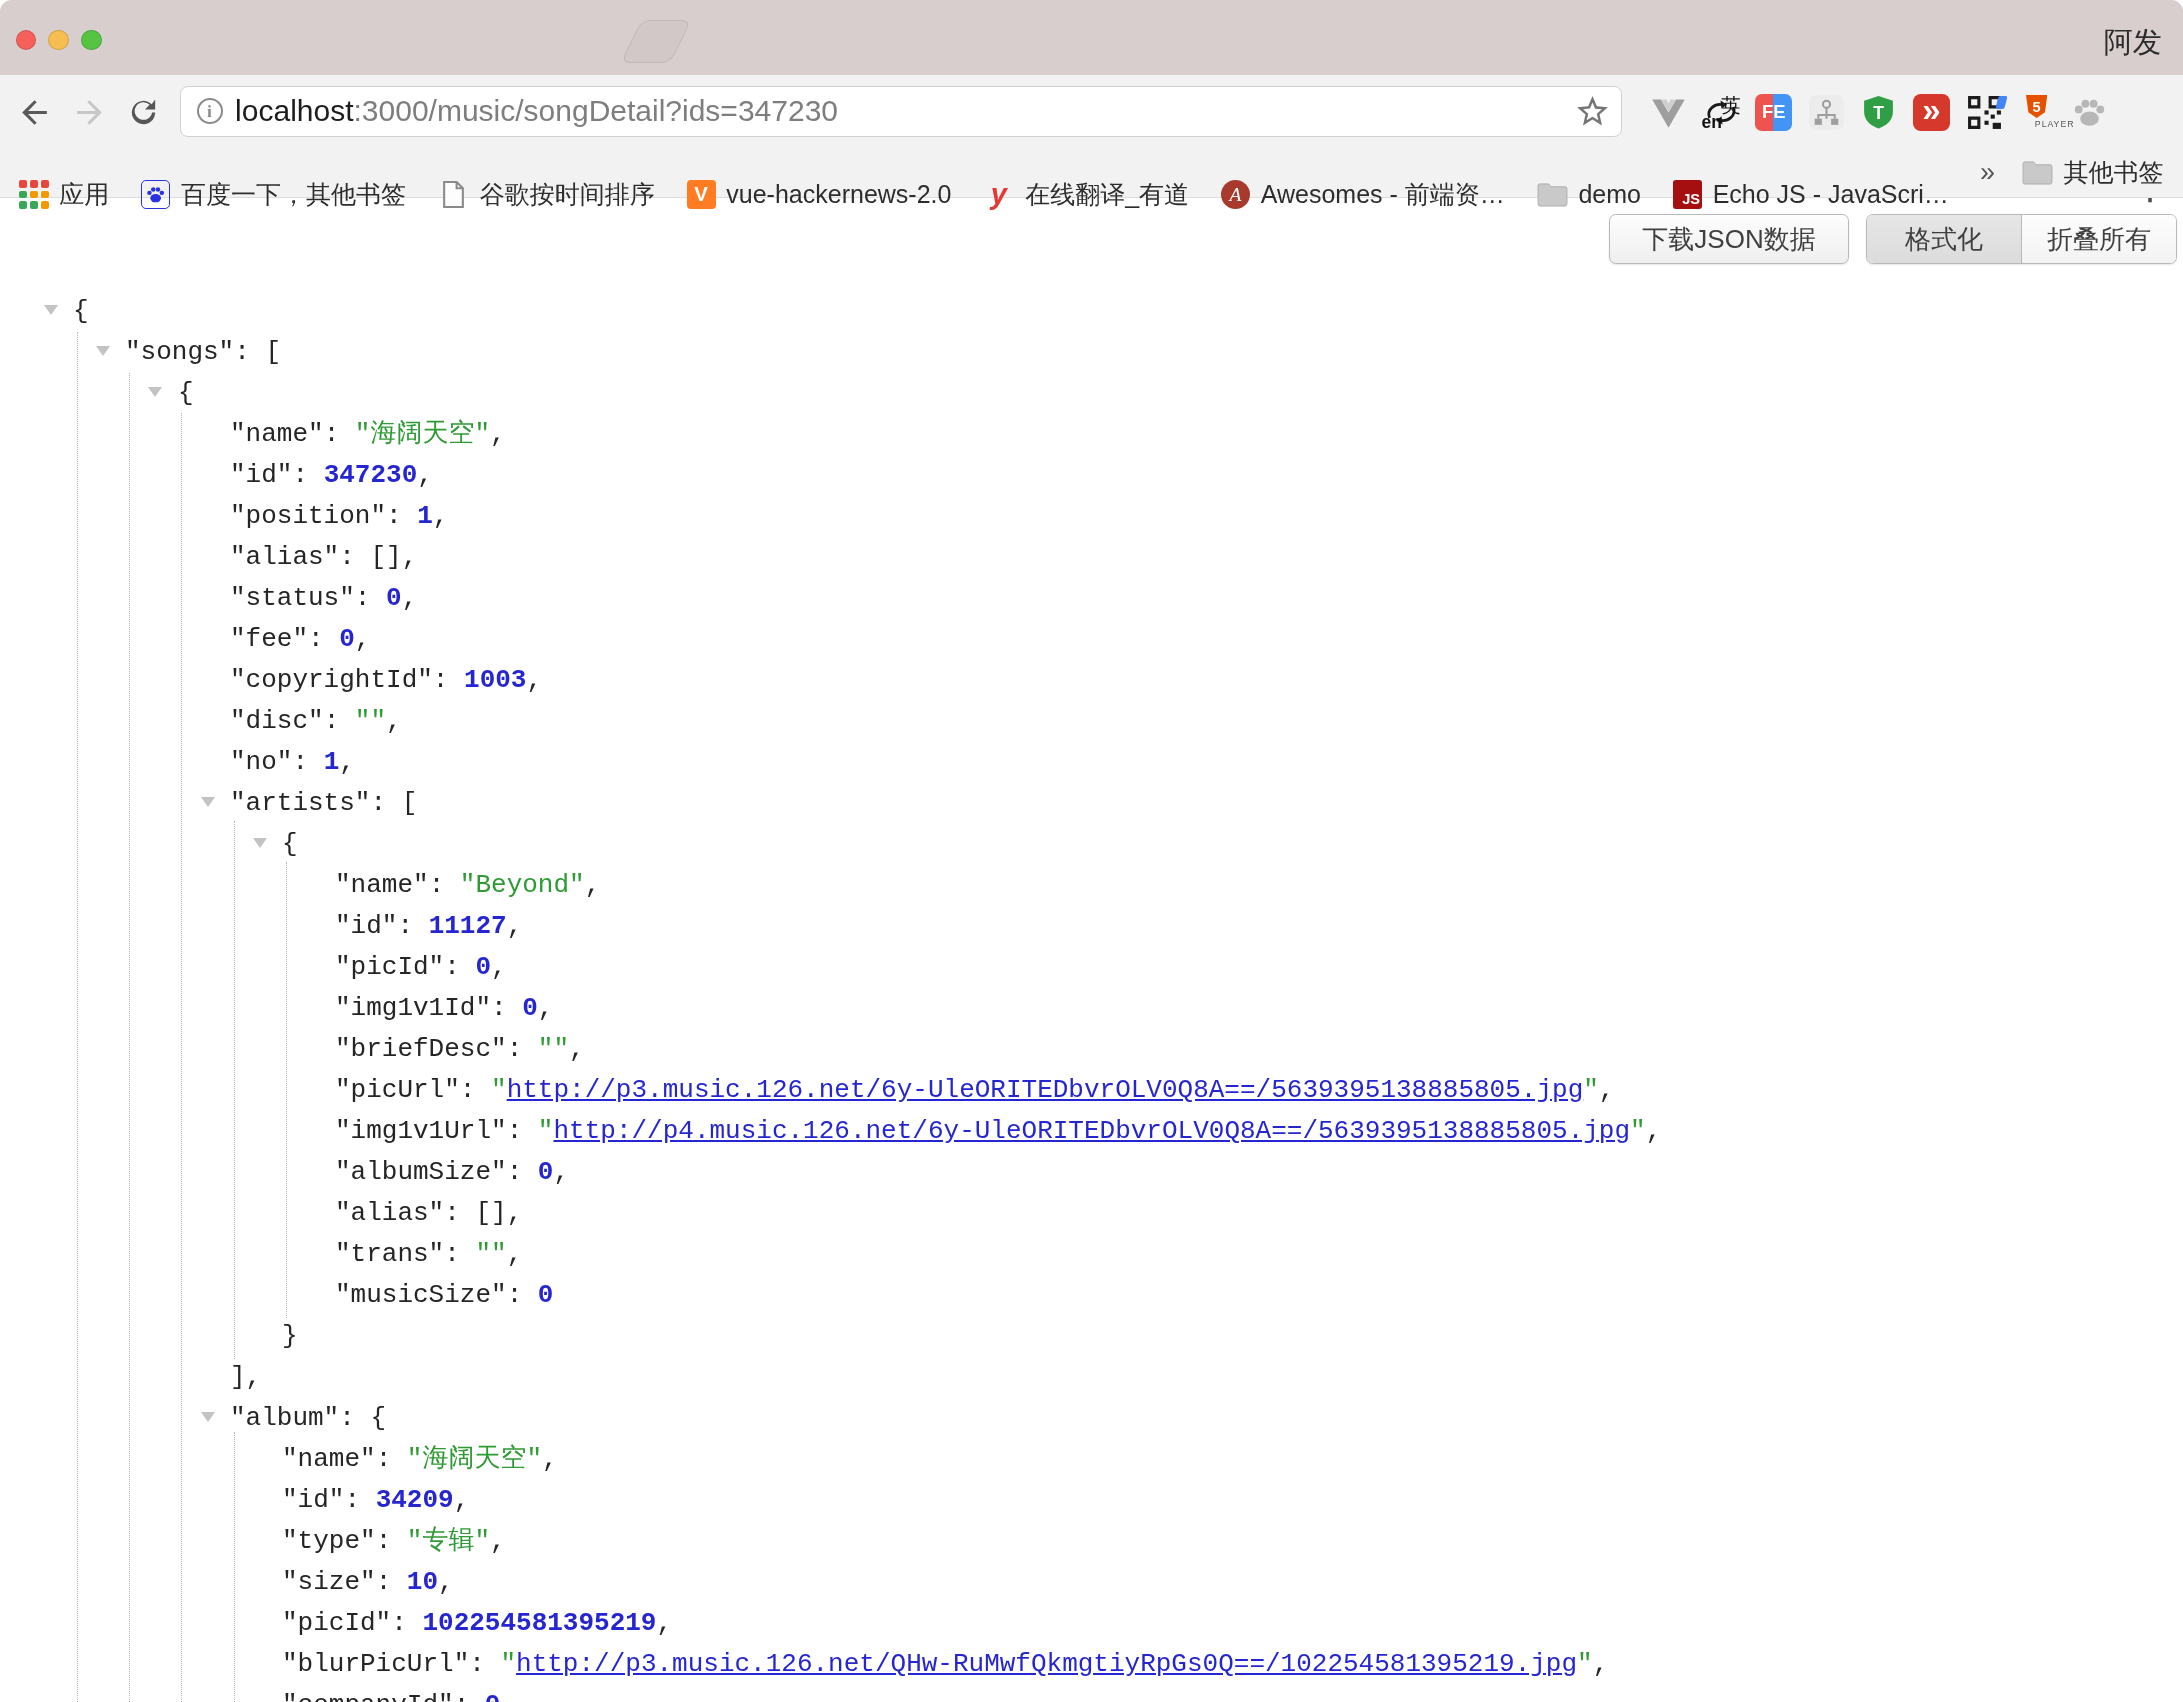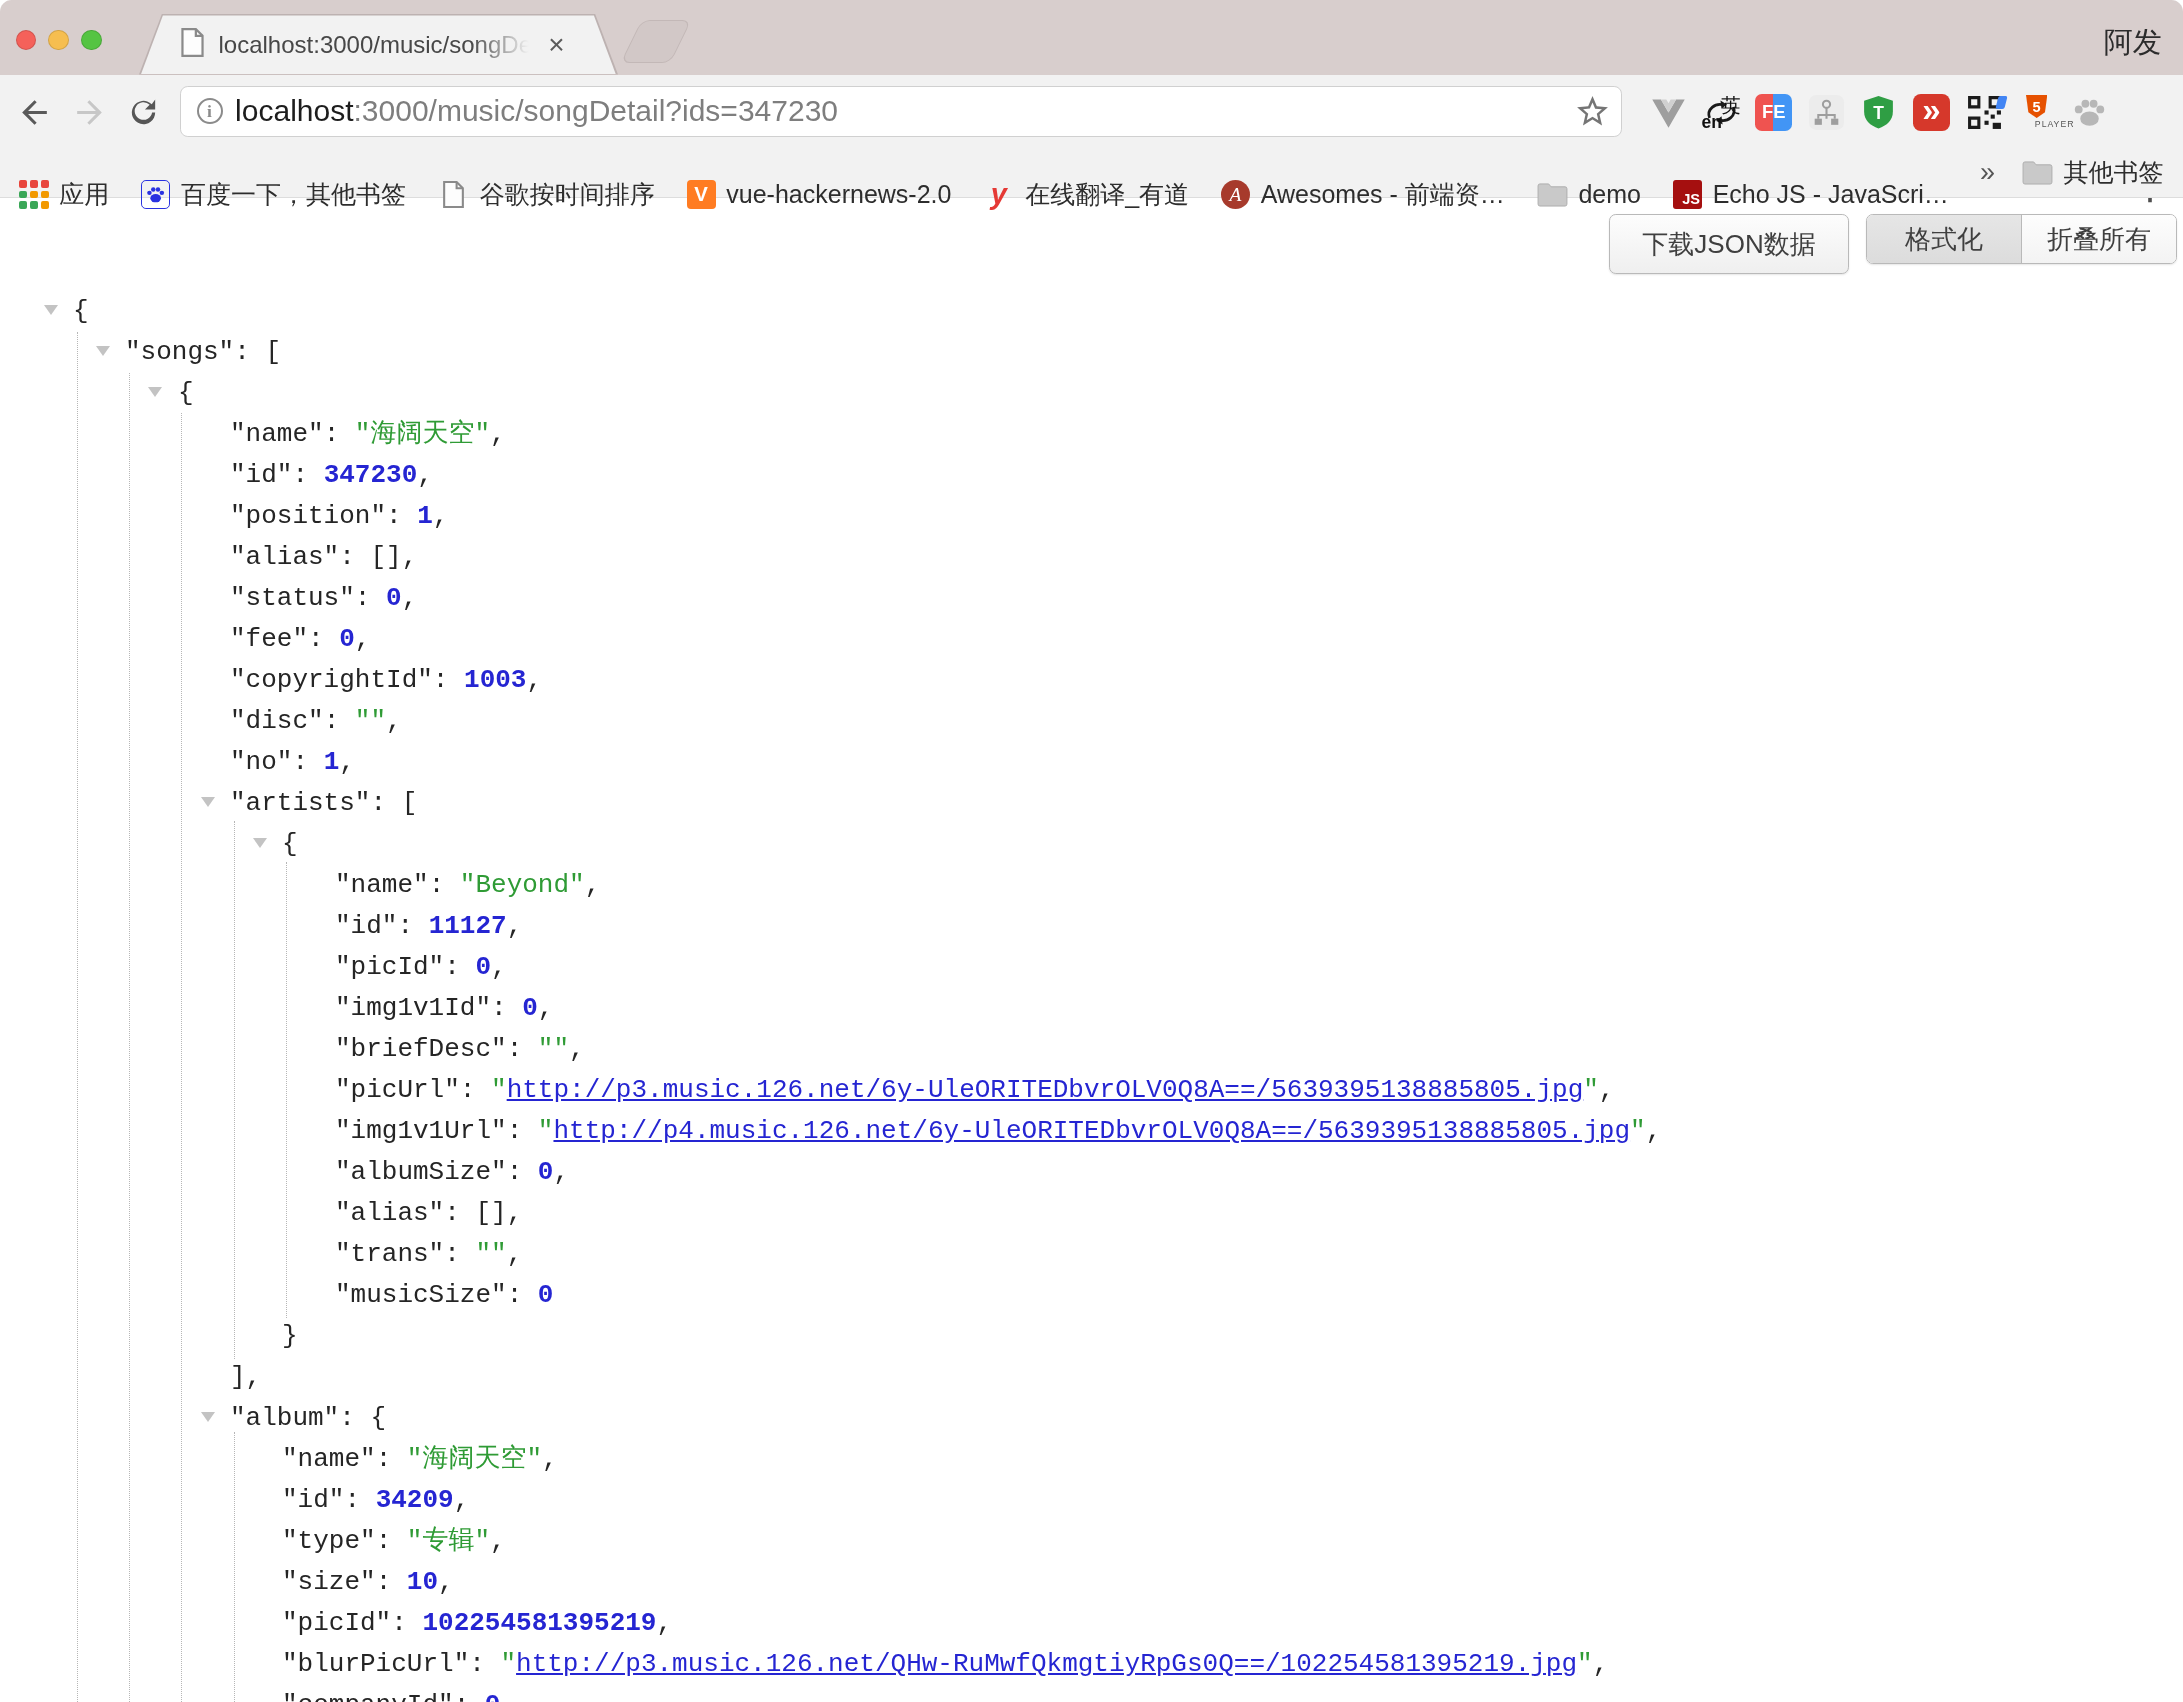--- a/index.html
+++ b/index.html
@@ -69,21 +69,21 @@
   .fav-apps i{width:7.8px;height:7.8px;border-radius:1.9px;display:block;}
   .fav-baidu{border:1.9px solid #2932e1;border-radius:4.9px;width:29px;height:29px;}
   .fav-vue{background:#ff7c22;border-radius:3.9px;color:#fff;font-weight:bold;font-size:20.4px;width:29px;height:29px;}
   .fav-youdao{color:#e53935;font-weight:bold;font-size:29px;font-style:italic;}
   .fav-awesomes{background:#a73a2c;border-radius:50%;color:#fff;font-size:19.4px;font-style:italic;
           font-family:"Liberation Serif",serif;width:29px;height:29px;}
   .fav-echojs{background:#a50f0f;border-radius:2.9px;color:#fff;font-weight:bold;font-size:14.6px;
           width:29px;height:29px;align-items:flex-end;justify-content:flex-end;padding:1.9px;}
 
   
-  .btn-download{position:absolute;left:1609px;top:214px;width:240px;height:60px;
+  .btn-download{position:absolute;left:1609px;top:214px;width:240px;height:50px;
           border:1.9px solid #b9b9b9;border-radius:6.8px;background:linear-gradient(#fdfdfd,#efefef);
           box-shadow:0 1px 1.9px rgba(0,0,0,.10);font-size:26px;color:#3f3f3f;
           display:flex;align-items:center;justify-content:center;box-sizing:border-box;}
   .seg{position:absolute;left:1866px;top:214px;width:311px;height:50px;display:flex;
           border:1.9px solid #b9b9b9;border-radius:6.8px;overflow:hidden;box-sizing:border-box;
           box-shadow:0 1px 1.9px rgba(0,0,0,.10);font-size:26px;color:#3f3f3f;}
   .seg-item{flex:1;display:flex;align-items:center;justify-content:center;}
   .seg-item.active{background:linear-gradient(#e6e6e6,#dcdcdc);border-right:1.9px solid #b9b9b9;}
   .seg-item.plain{background:linear-gradient(#fdfdfd,#f3f3f3);}
 
@@ -102,32 +102,20 @@
 </head>
 <body>
 
 <div class="window">
 
   <div class="titlebar">
     <div class="lights">
       <span class="light red"></span>
       <span class="light yellow"></span>
       <span class="light green"></span>
-    </div>
-    <div class="tab-outer">
-      <div class="tab-inner">
-        <span>
-          <svg width="25" height="29" viewBox="0 0 22 26">
-              <path d="M2 1h12l6 6v18H2z" fill="#fdfdfd" stroke="#8a8a8a" stroke-width="2"></path>
-              <path d="M14 1v6h6" fill="none" stroke="#8a8a8a" stroke-width="2"></path>
-            </svg>
-        </span>
-        <span class="tab-title">localhost:3000/music/songDet</span>
-        <span class="tab-close">×</span>
-      </div>
     </div>
     <div class="newtab"></div>
     <div class="profile">阿发</div>
   </div>
 
   <div class="toolbar">
     <div class="navbtn" style="left:7.8px;">
       <svg width="37" height="37" viewBox="0 0 24 24">
           <path d="M20 11H7.83l5.59-5.59L12 4l-8 8 8 8 1.41-1.41L7.83 13H20v-2z" fill="#5a5a5a"></path>
         </svg>

